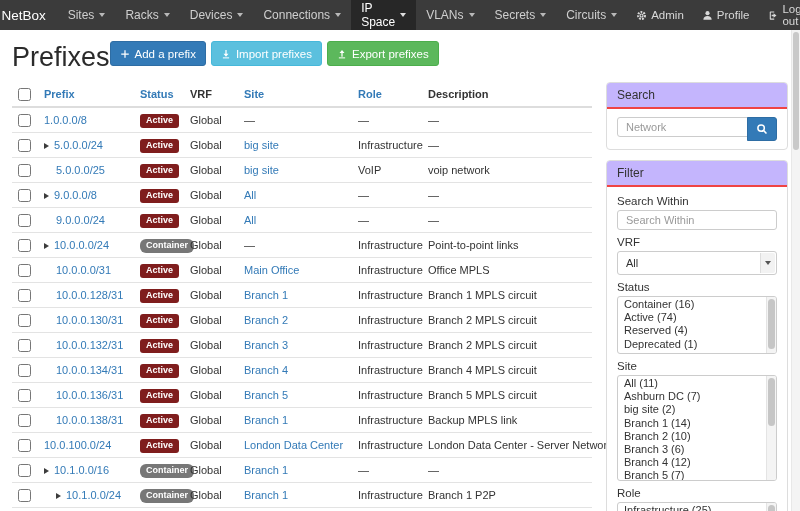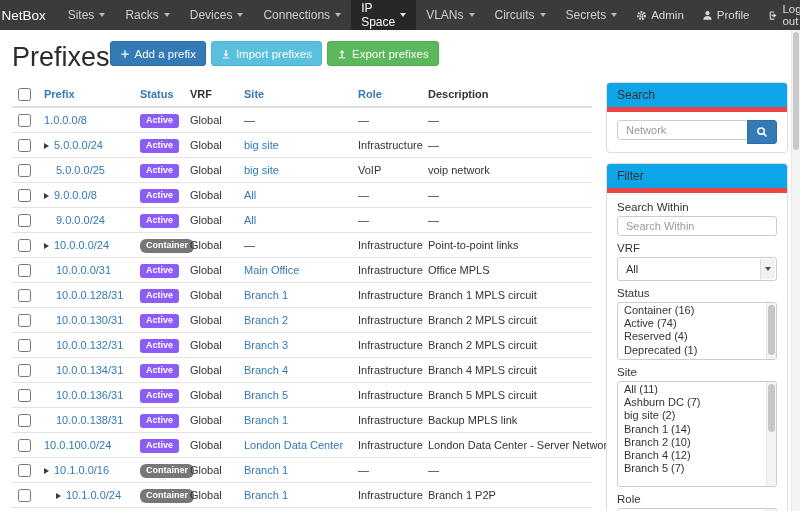--- a/index.html
+++ b/index.html
@@ -33,29 +33,29 @@
   .main-row { display:flex; gap:14px; align-items:flex-start; }
   .table-wrap { flex:1; min-width:0; }
   table.prefix-table { width:100%; border-collapse:collapse; font-size:11px; color:#333; table-layout:fixed; }
   th { text-align:left; padding:5px 6px; border-bottom:2px solid #ddd; font-size:11px; font-weight:bold; white-space:nowrap; }
   th.sortable { color:#337ab7; cursor:pointer; }
   td { padding:4px 6px; border-top:1px solid #e3e3e3; white-space:nowrap; line-height:14px; vertical-align:middle; }
   input[type="checkbox"] { width:13px; height:13px; margin:0; vertical-align:middle; cursor:pointer; }
   a.link { color:#337ab7; text-decoration:none; cursor:pointer; }
   a.link.plain { color:#333; cursor:default; }
   .badge { display:inline-block; padding:2px 6px 3px; font-size:9px; font-weight:bold; color:#fff; border-radius:3px; line-height:1; }
-  .badge-primary { background:#8b5cf6; }
+  .badge-primary { background:#7f1d1d; }
   .badge-default { background:#777;border-radius:6px; }
   .prefix-cell { display:inline-block; }
   .tree-arrow { display:inline-block; width:0; height:0; border-top:3.5px solid transparent; border-bottom:3.5px solid transparent; border-left:5px solid #3c3c3c; margin-right:5px; }
 
   
   .sidebar { width:182px; flex:none; }
   .panel { border:1px solid #ddd; border-radius:4px; margin-bottom:10px; background:#fff; }
-  .panel-heading { background:#0ea5e9; border-bottom:5px solid #ef4444; padding:5px 10px; font-size:12px; color:#333; border-radius:3px 3px 0 0; }
+  .panel-heading { background:#c4b5fd; border-bottom:2px solid #ef4444; padding:5px 10px; font-size:12px; color:#333; border-radius:3px 3px 0 0; }
   .panel-body { padding:8px 10px 4px; }
   .search-panel .panel-body { padding:8px 10px; }
   .input-group { display:flex; }
   .form-input { height:20px; border:1px solid #ccc; border-radius:3px; padding:3px 8px; font-size:11px; width:100%; color:#555; font-family:inherit; outline:none; }
   .form-input::placeholder { color:#9a9a9a; }
   .input-group .form-input { border-radius:3px 0 0 3px; flex:1; min-width:0; }
   .search-btn { width:30px; height:24px; background:#337ab7; border:1px solid #2e6da4; border-radius:0 3px 3px 0; display:flex; align-items:center; justify-content:center; cursor:pointer; margin-left:-1px; }
   .search-btn svg { width:12px; height:12px; display:block; }
   .field { margin-bottom:6px; }
   .field label { display:block; font-size:11.5px; color:#333; margin-bottom:3px; font-weight:400; }
@@ -107,26 +107,26 @@
     <span class="nav-label">IP Space</span>
     <span class="caret"></span>
   </li>
 
   <li class="nav-item">
     <span class="nav-label">VLANs</span>
     <span class="caret"></span>
   </li>
 
   <li class="nav-item">
+    <span class="nav-label">Secrets</span>
+    <span class="caret"></span>
+  </li>
+
+  <li class="nav-item">
     <span class="nav-label">Circuits</span>
-    <span class="caret"></span>
-  </li>
-
-  <li class="nav-item">
-    <span class="nav-label">Secrets</span>
     <span class="caret"></span>
   </li>
 </ul>
     <div class="nav-right">
       <a class="nav-link">
         <span>
           <svg viewBox="0 0 16 16">
               <circle cx="8" cy="8" r="5" fill="none" stroke="currentColor" stroke-width="3" stroke-dasharray="2.6 1.7"></circle>
               <circle cx="8" cy="8" r="2.1" fill="none" stroke="currentColor" stroke-width="1.6"></circle>
             </svg>
@@ -476,20 +476,21 @@
 
             <div class="field">
               <label>Site</label>
               <div class="listbox lb-site">
                 <div class="options">
                     <div class="option">All (11)</div>
                     <div class="option">Ashburn DC (7)</div>
                     <div class="option">big site (2)</div>
                     <div class="option">Branch 1 (14)</div>
                     <div class="option">Branch 2 (10)</div>
+                    <div class="option">Branch 3 (6)</div>
                     <div class="option">Branch 4 (12)</div>
                     <div class="option">Branch 5 (7)</div>
                   </div>
                 <div class="scrollbar">
                     <div class="scroll-thumb" style="top:2px;height:48px;"></div>
                   </div>
               </div>
             </div>
 
             <div class="field">

